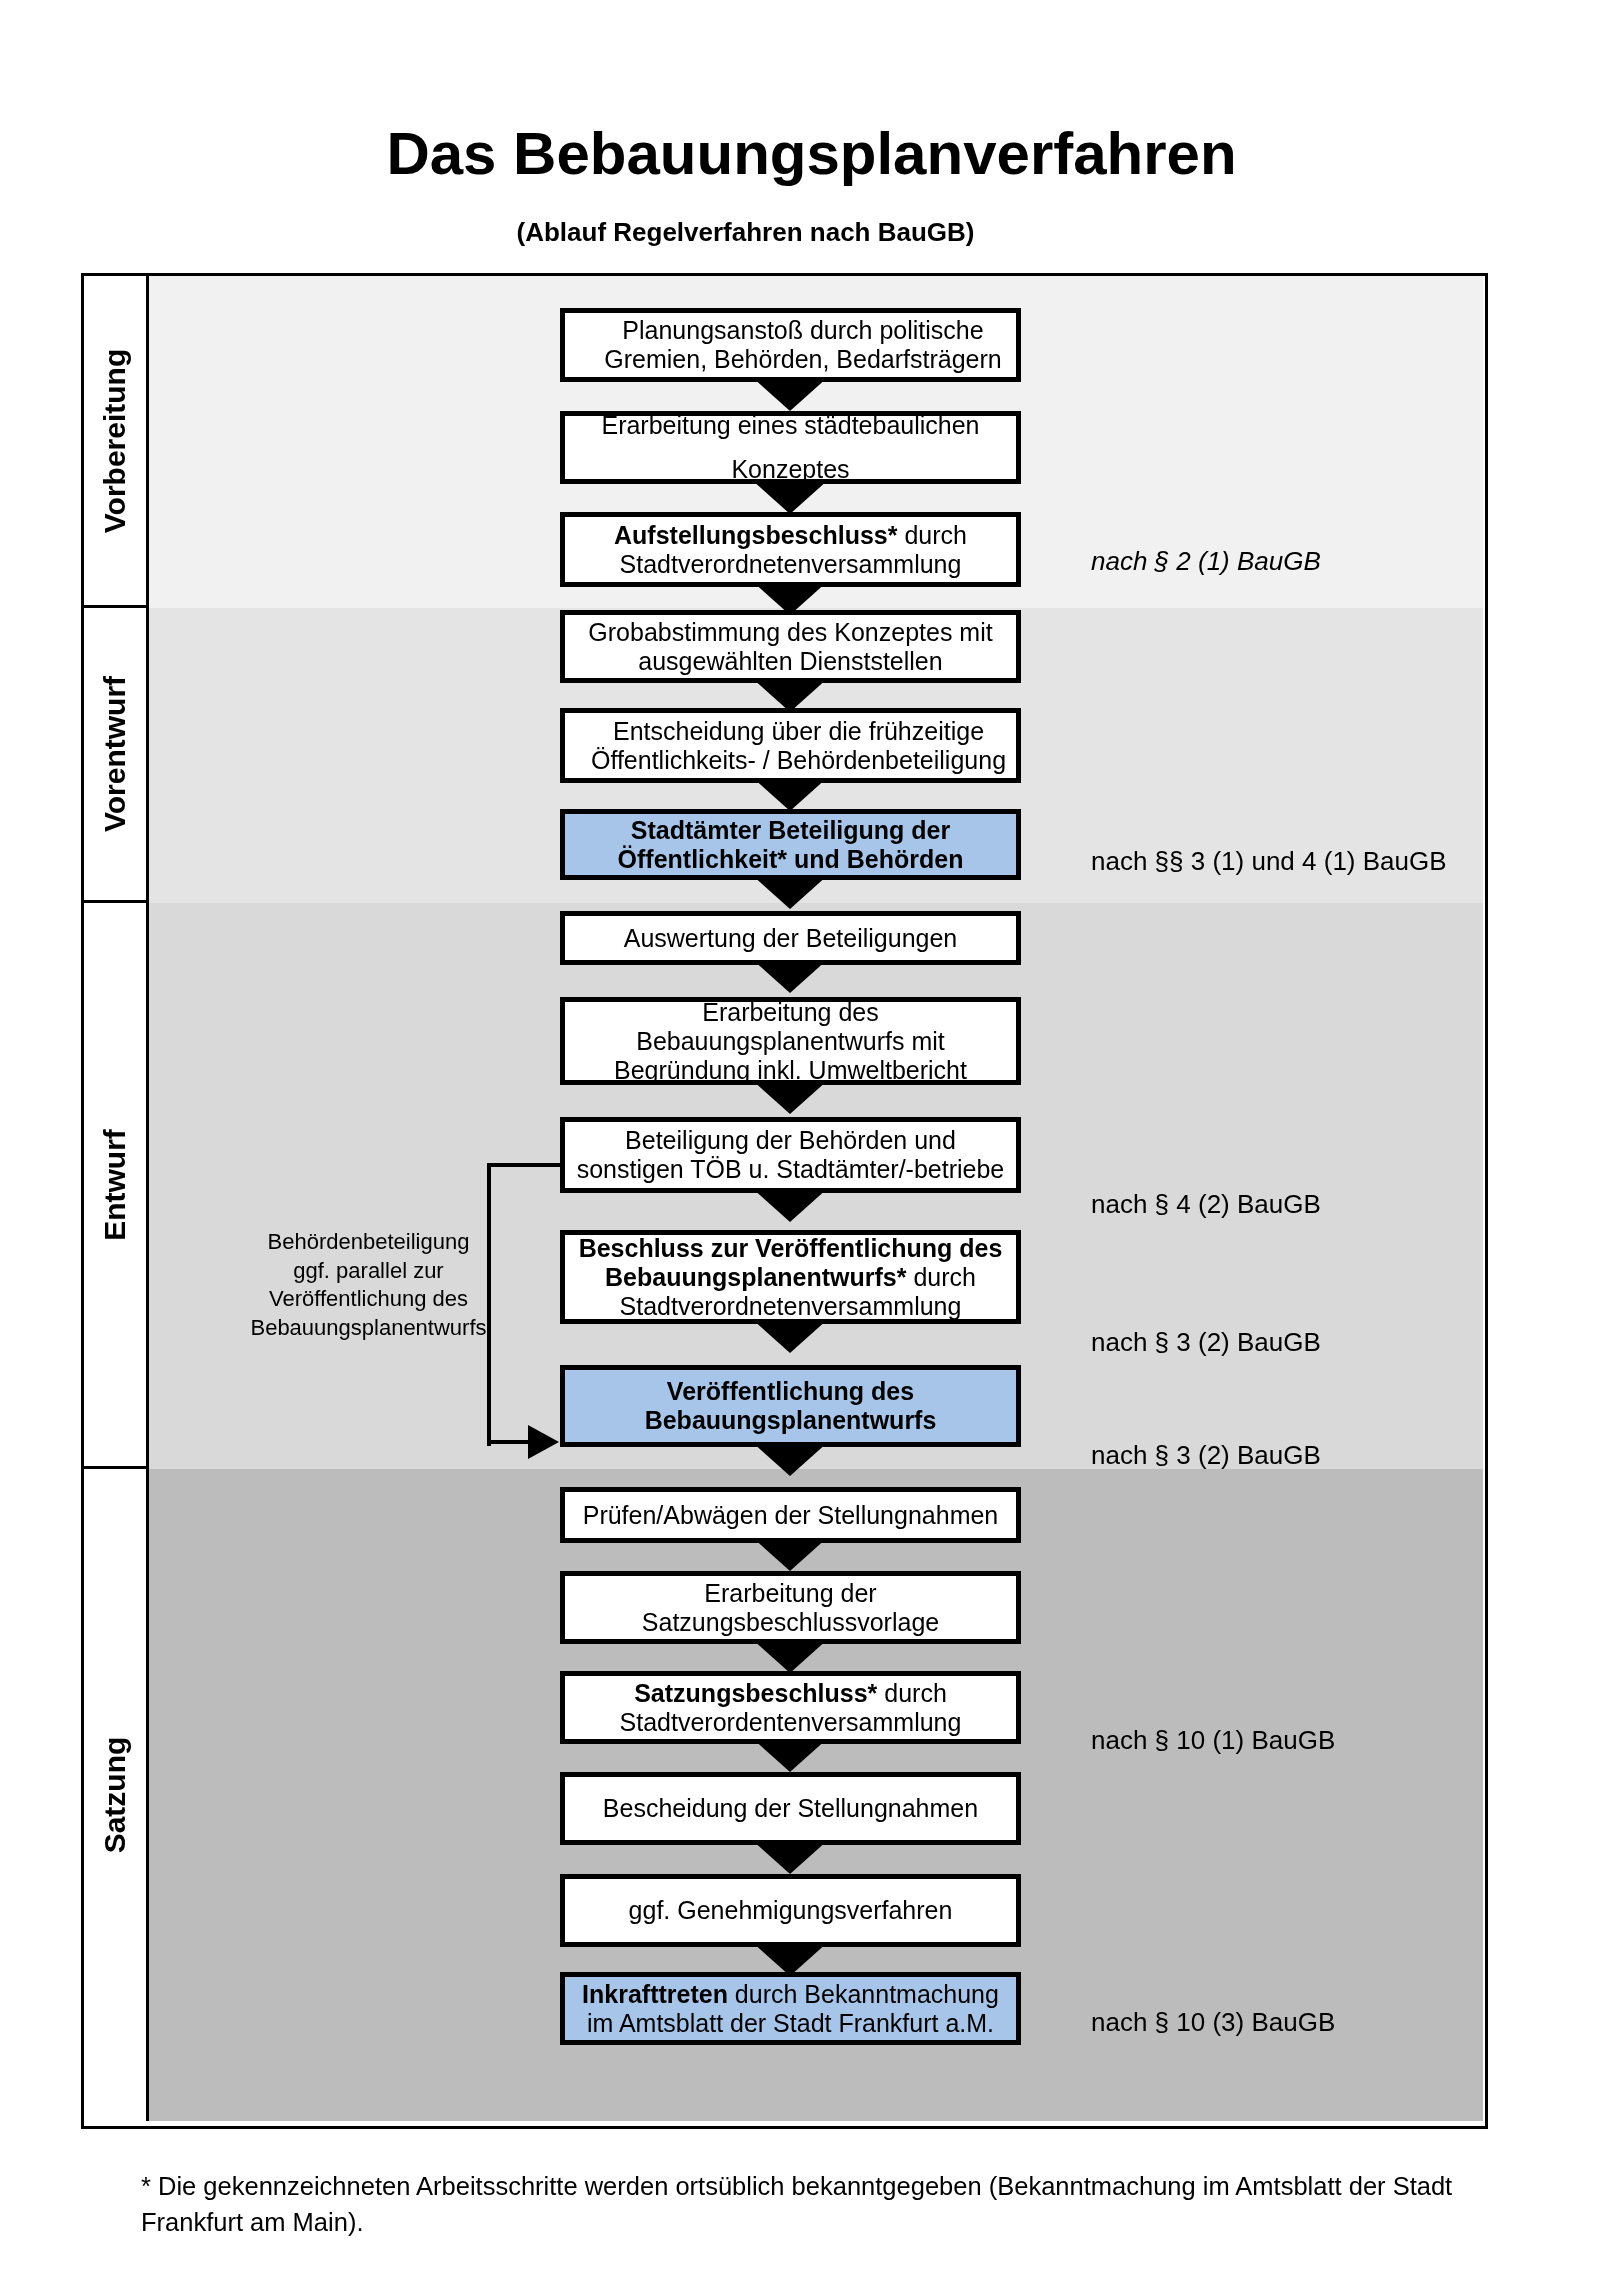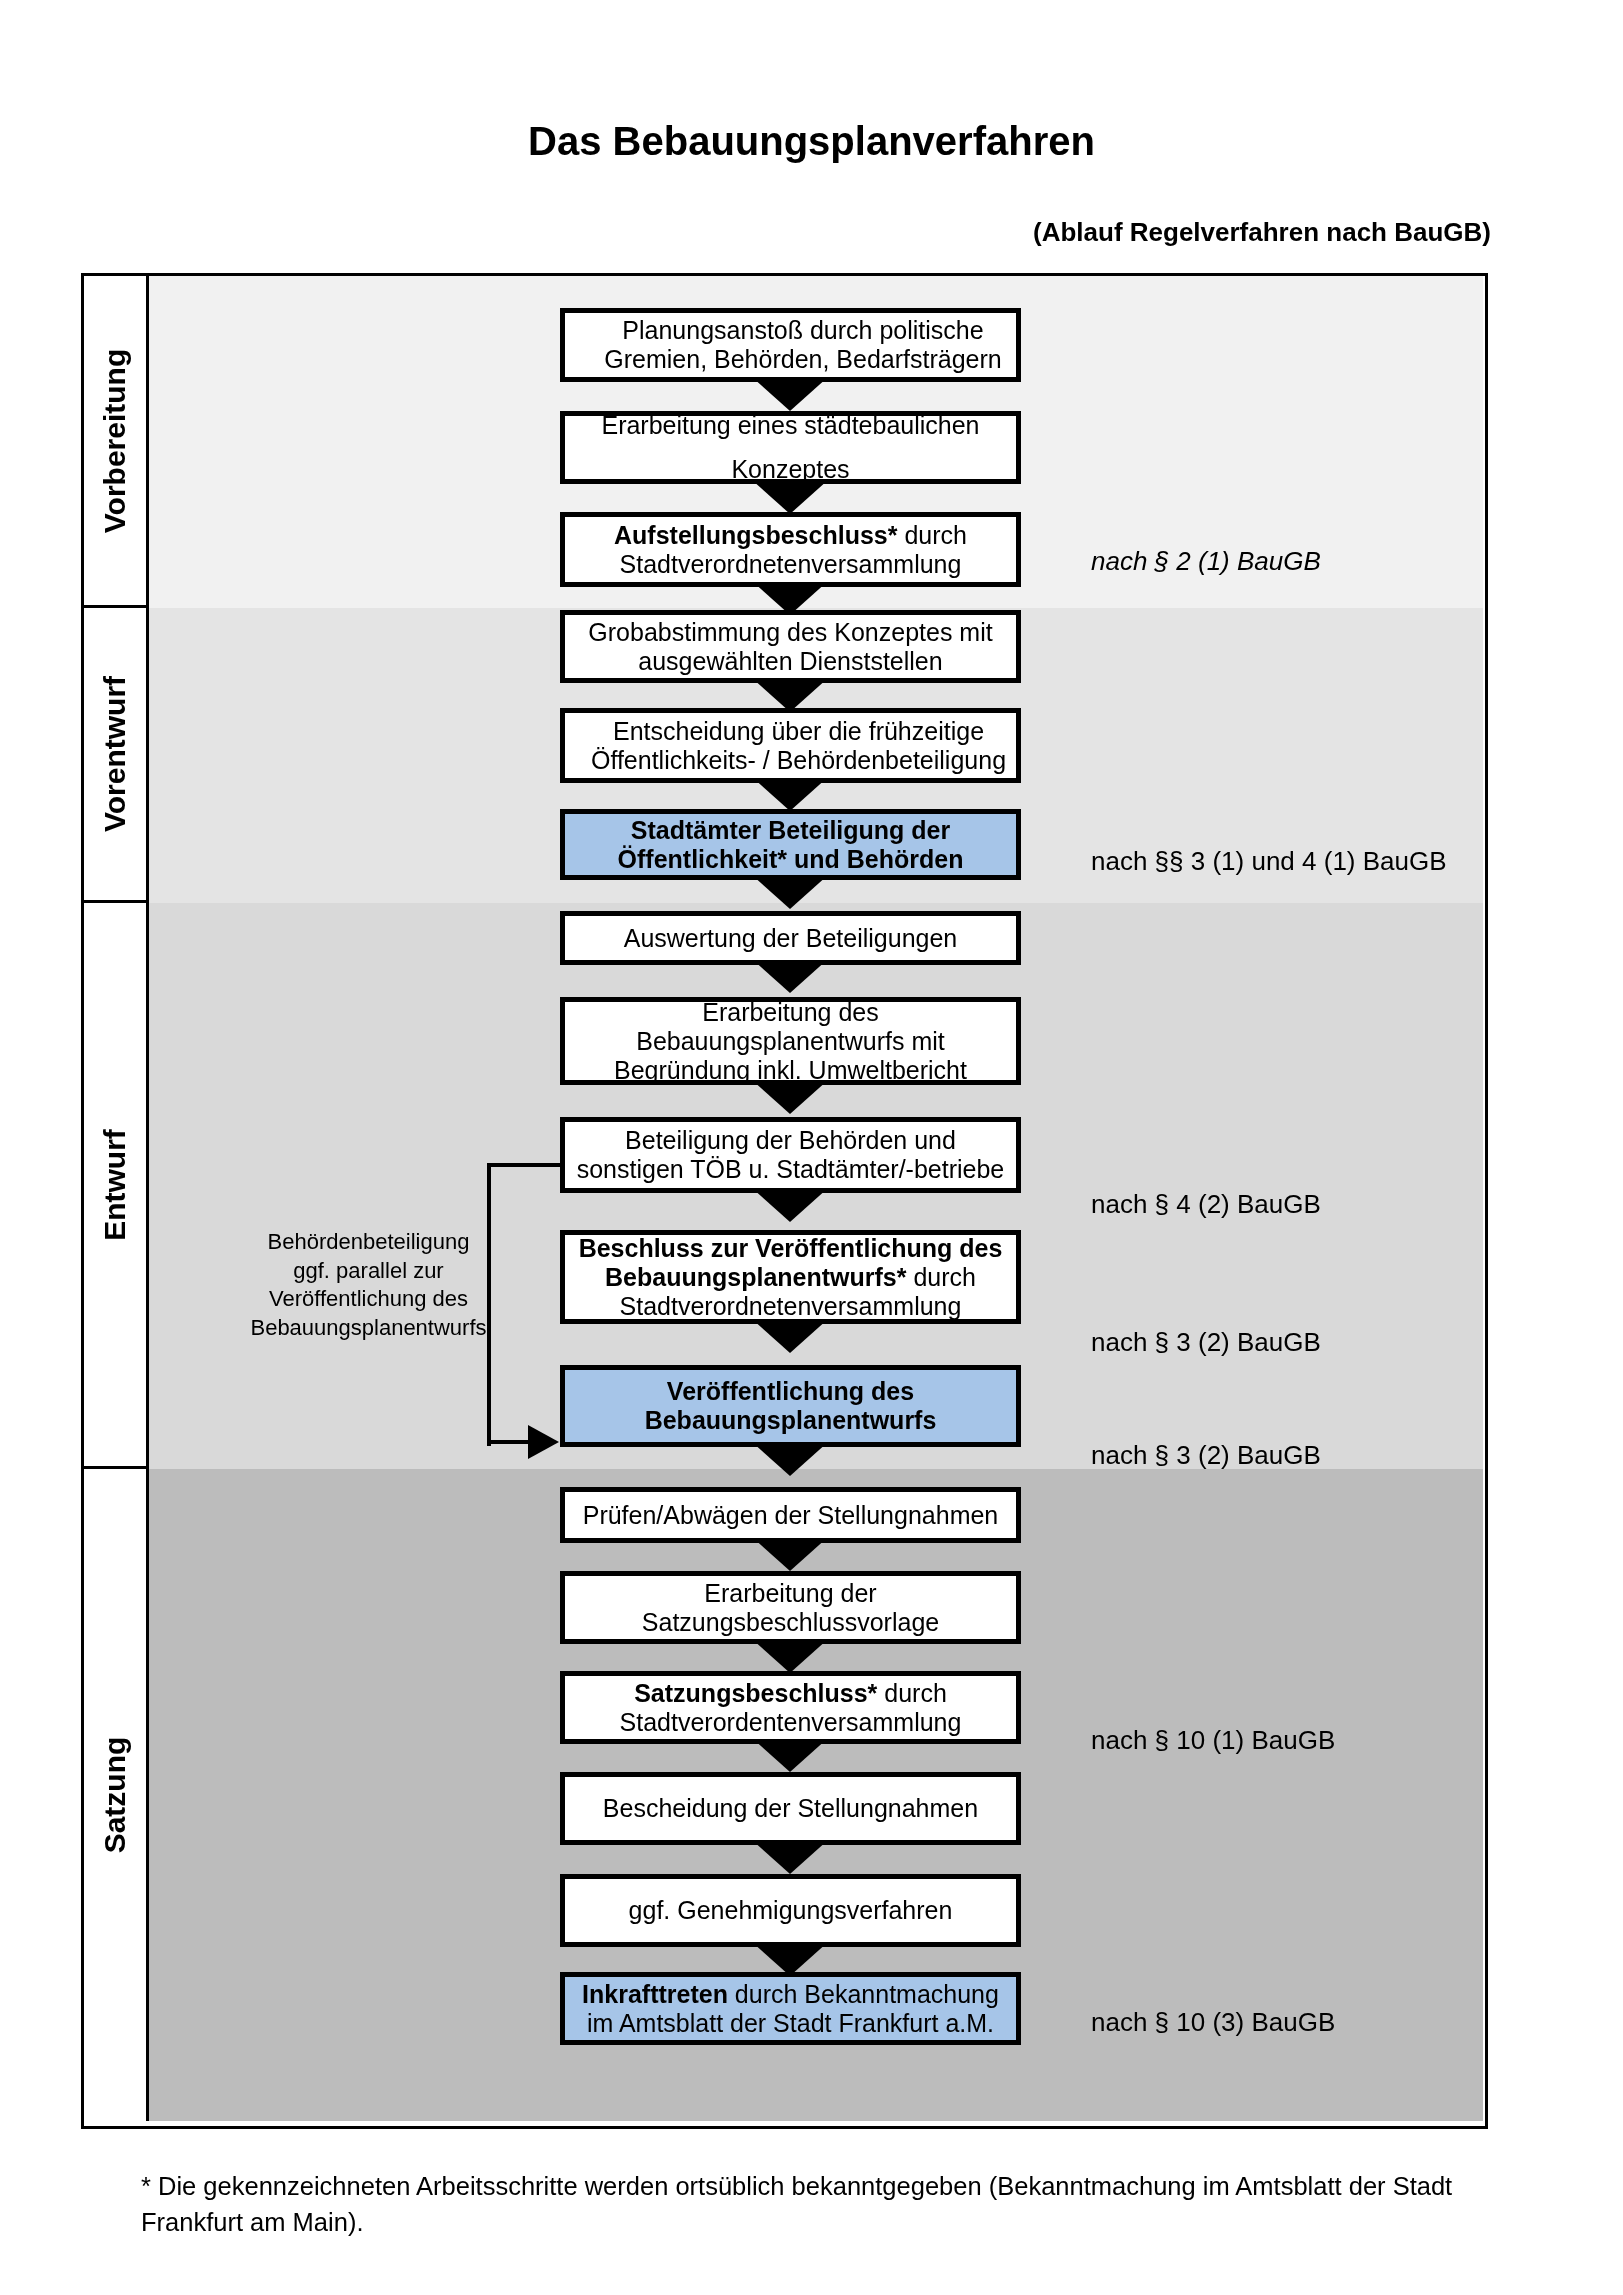--- a/index.html
+++ b/index.html
@@ -2,24 +2,24 @@
 <html style="font-size:10.5px"><head>
 <meta charset="utf-8">
 <style>
   html,body{margin:0;padding:0;}
   body{
     width:1623px;height:2295px;background:#ffffff;position:relative;
     font-family:"Liberation Sans", sans-serif;color:#000;
   }
   .page-title{
     position:absolute;top:119px;left:0;width:1623px;text-align:center;
-    font-size:40px;font-weight:bold;letter-spacing:0px;
+    font-size:60px;font-weight:bold;letter-spacing:0px;
   }
   .page-subtitle{
-    position:absolute;top:217px;left:0;width:1491px;text-align:right;
+    position:absolute;top:217px;left:0;width:1491px;text-align:center;
     font-size:26px;font-weight:bold;
   }
   .frame{
     position:absolute;left:81px;top:273px;width:1407px;height:1856px;
     border:3.9px solid #000;box-sizing:border-box;background:#fff;
   }
   .band{position:absolute;left:65px;width:1334px;z-index:0;}
   .label-cell{
     position:absolute;left:0;width:65px;box-sizing:border-box;
     border-right:3.9px solid #000;background:#fff;z-index:3;

